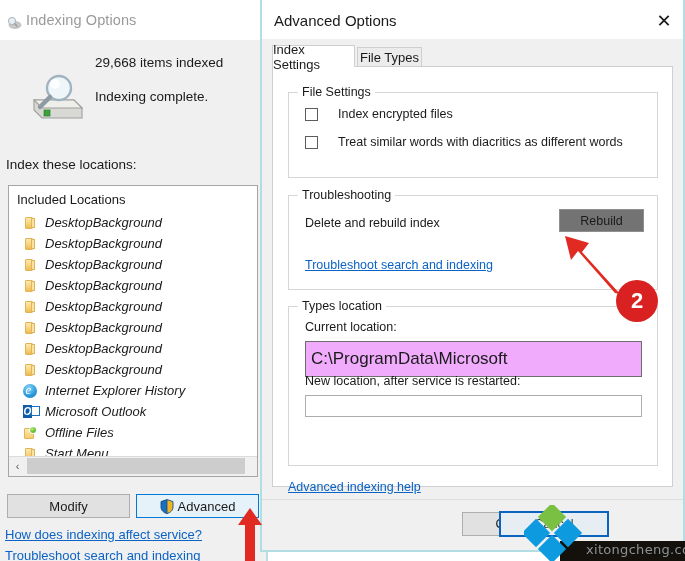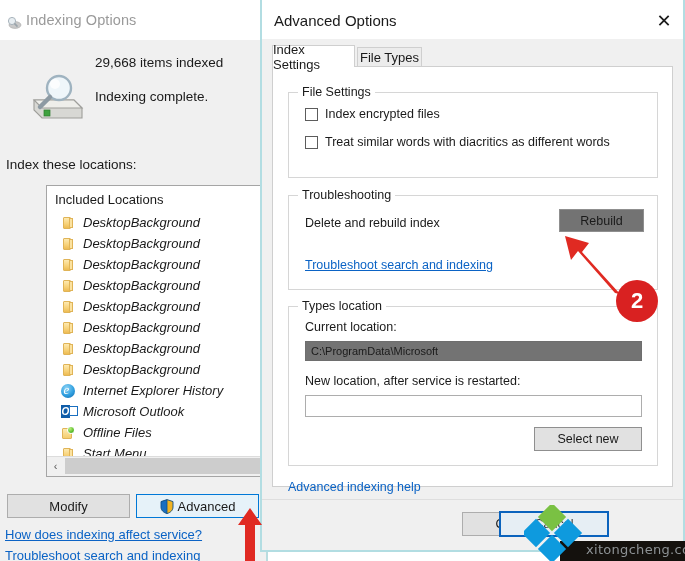--- a/index.html
+++ b/index.html
@@ -80,21 +80,20 @@
   
   #locations-listbox {
     position: absolute;
     left: 8px; top: 185px;
     width: 250px;
     height: 292px;
     background: #ffffff;
     border: 1px solid #a5a5a5;
     box-sizing: border-box;
     overflow: hidden;
-    margin-left: 38px;
   }
   #locations-header {
     position: absolute;
     left: 8px; top: 6px;
     font-size: 13px;
     color: #1a1a1a;
     white-space: nowrap;
   }
   #locations-items {
     position: absolute;
@@ -366,21 +365,21 @@
   }
 
   #group-file-settings { left: 15px; top: 25px; width: 370px; height: 86px; }
   #group-troubleshooting { left: 15px; top: 128px; width: 370px; height: 95px; }
   #group-index-location { left: 15px; top: 239px; width: 370px; height: 160px; }
 
   .checkrow {
     position: absolute;
     display: flex;
     align-items: center;
-    gap: 7px;
+    gap: 20px;
   }
   .checkbox {
     width: 13px; height: 13px;
     border: 1px solid #5c5c5c;
     background: #ffffff;
     box-sizing: border-box;
     flex: 0 0 auto;
   }
   .checkrow-label { font-size: 12.5px; color: #1a1a1a; white-space: nowrap; }
   #check-encrypted { left: 16px; top: 14px; }
@@ -415,25 +414,25 @@
   }
 
   #current-location-label {
     position: absolute;
     left: 16px; top: 13px;
     font-size: 12.5px; color: #1a1a1a;
   }
   #current-location-input {
     position: absolute;
     left: 16px; top: 34px;
-    width: 337px; height: 20px;
-    background: #737373;
+    width: 337px; height: 36px;
+    background: #f0abfc;
     border: 1px solid #6e6e6e;
     box-sizing: border-box;
-    font-size: 11px;
+    font-size: 17px;
     color: #1a1a1a;
     display: flex;
     align-items: center;
     padding-left: 5px;
   }
   #new-location-label {
     position: absolute;
     left: 16px; top: 67px;
     font-size: 12.5px; color: #1a1a1a;
   }
@@ -462,20 +461,21 @@
     display: flex;
     align-items: center;
     justify-content: center;
   }
 
   #link-advanced-help {
     position: absolute;
     left: 26px; top: 480px;
     font-size: 12.5px;
     color: #0b63c5;
+    text-decoration: underline;
     white-space: nowrap;
   }
 
   #adv-footer {
     position: absolute;
     left: 0; top: 499px;
     width: 421px; height: 49px;
     background: #f0f0f0;
     border-top: 1px solid #dedede;
   }
@@ -697,21 +697,20 @@
         <div id="rebuild-button">Rebuild</div>
         <div id="link-troubleshoot-search">Troubleshoot search and indexing</div>
       </div>
 
       <div class="groupbox" id="group-index-location">
         <div class="group-title">Types location</div>
         <div id="current-location-label">Current location:</div>
         <div id="current-location-input">C:\ProgramData\Microsoft</div>
         <div id="new-location-label">New location, after service is restarted:</div>
         <div id="new-location-input"></div>
-        <div id="select-new-button">Select new</div>
       </div>
 
     </div>
 
     <div id="link-advanced-help">Advanced indexing help</div>
 
     <div id="adv-footer">
       <div id="ok-button">OK</div>
       <div id="cancel-button">Cancel</div>
     </div>

